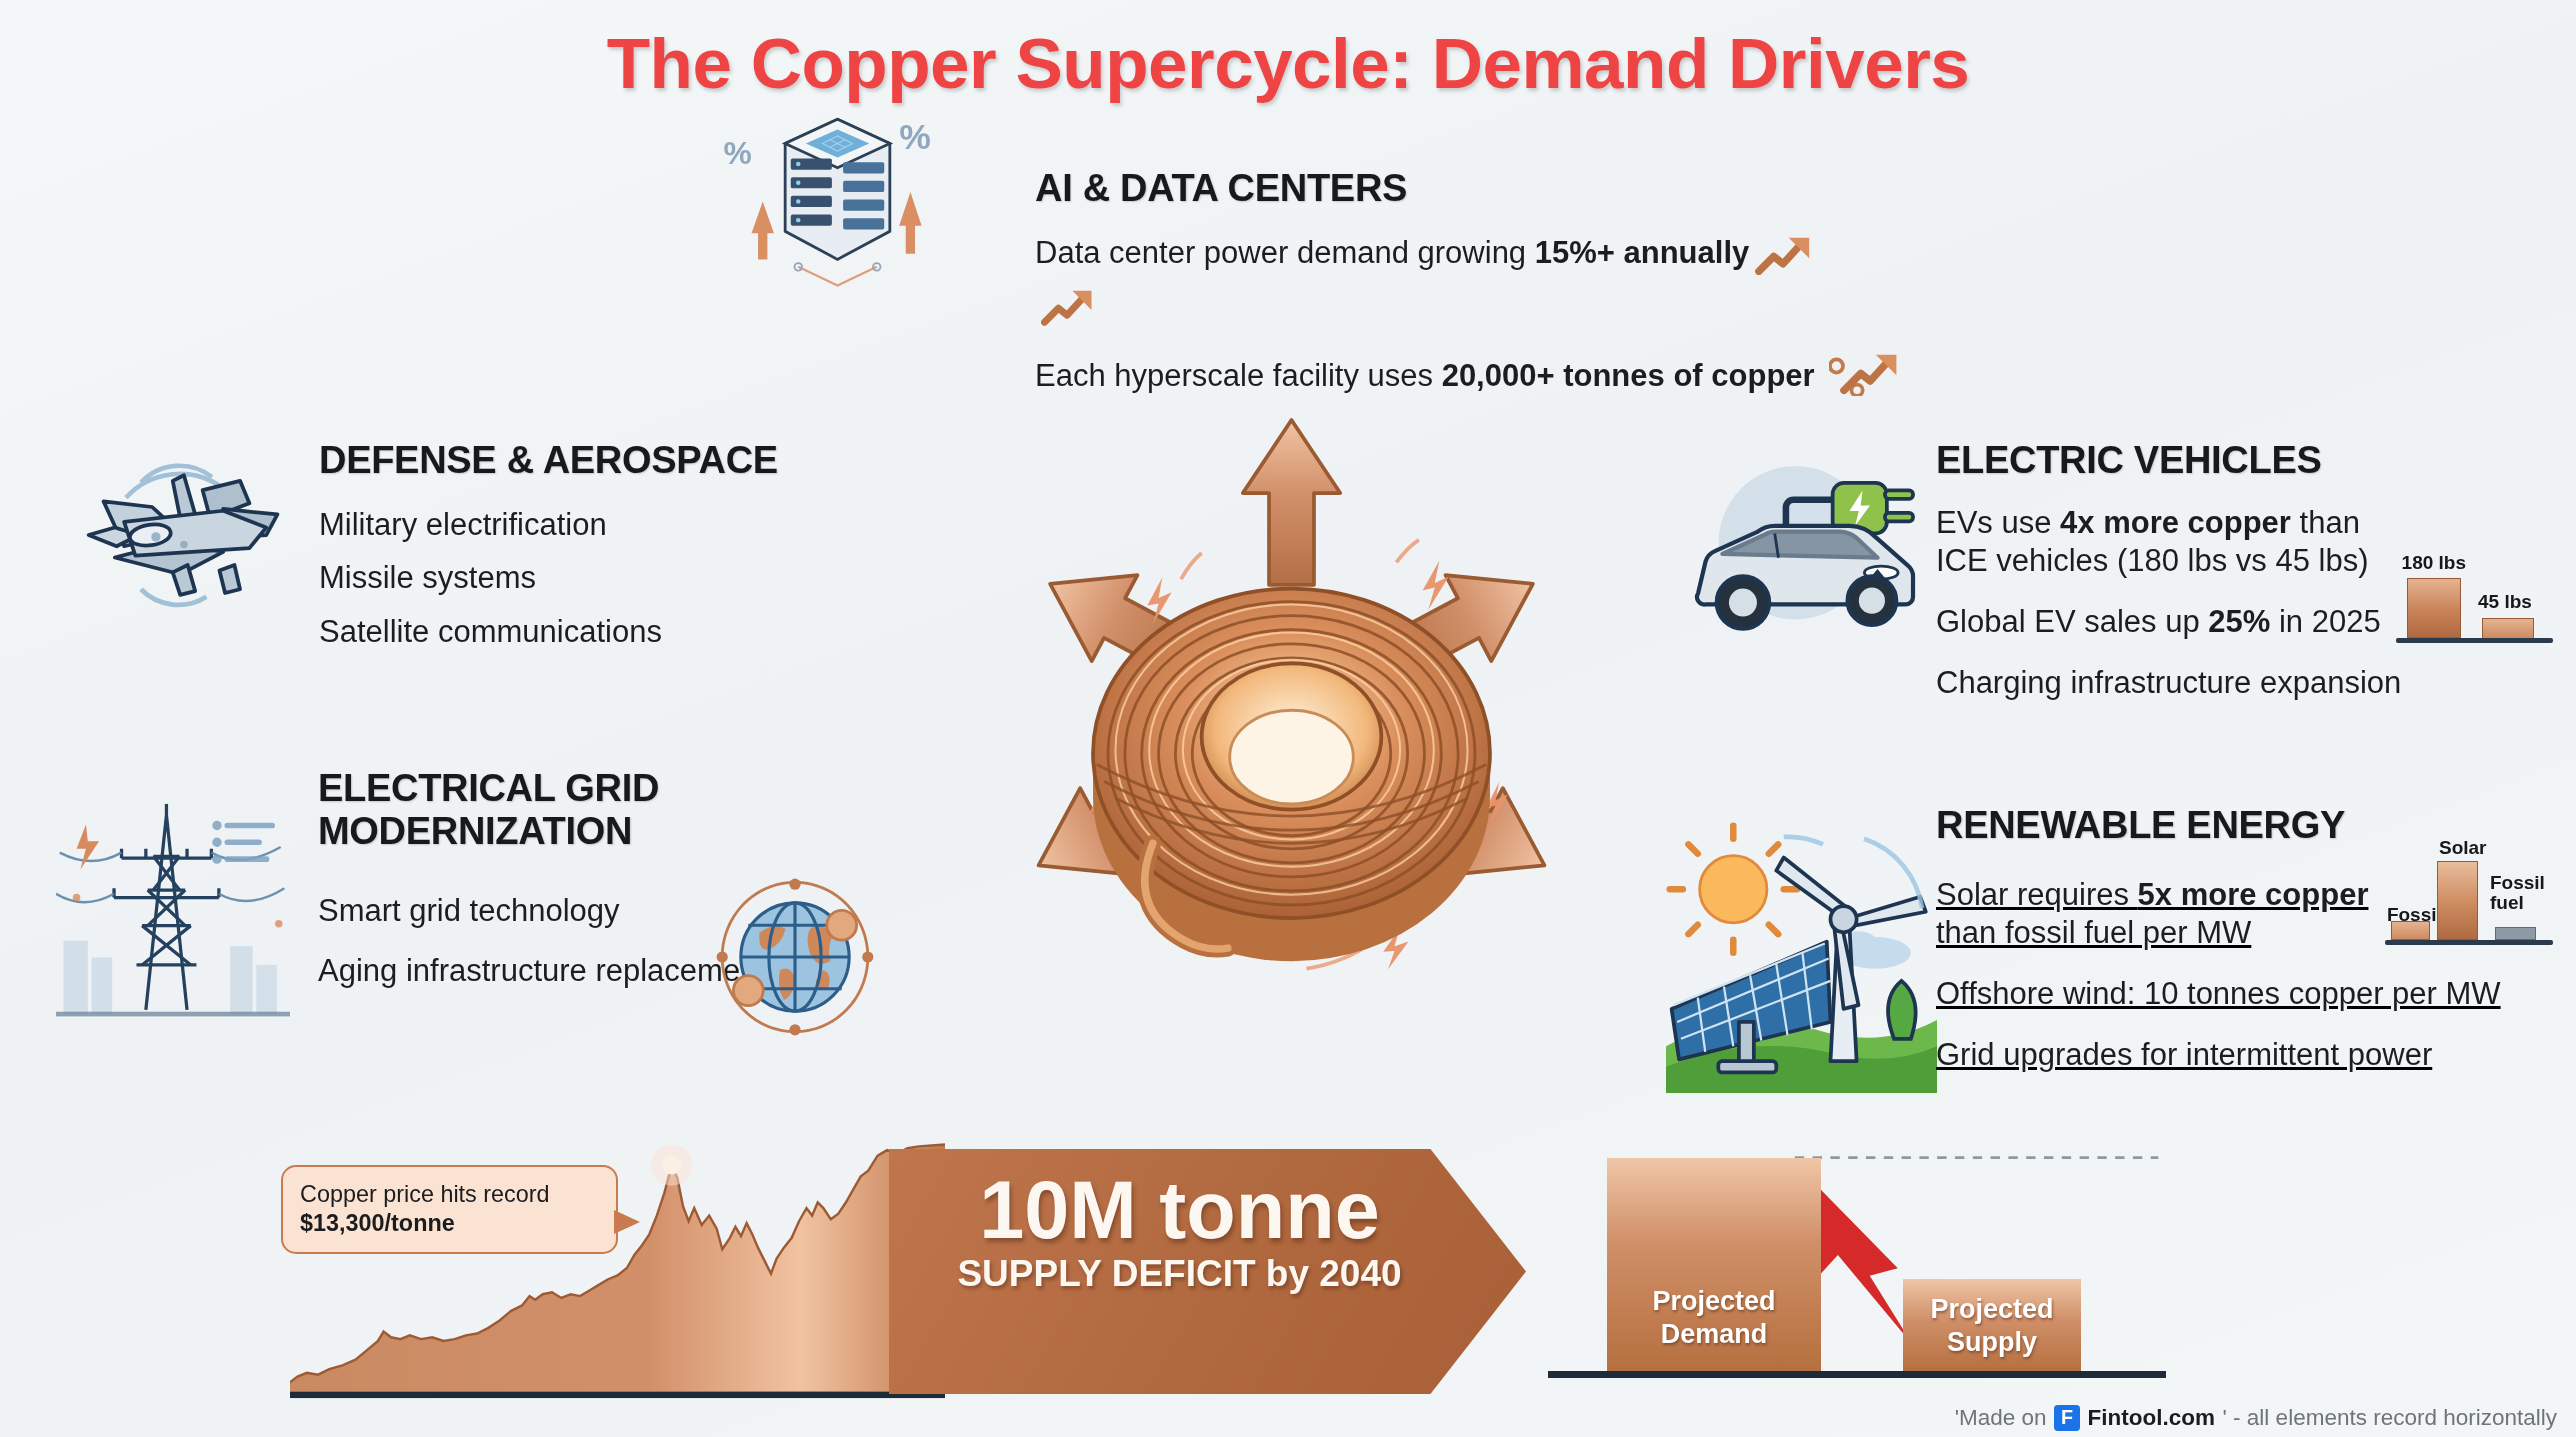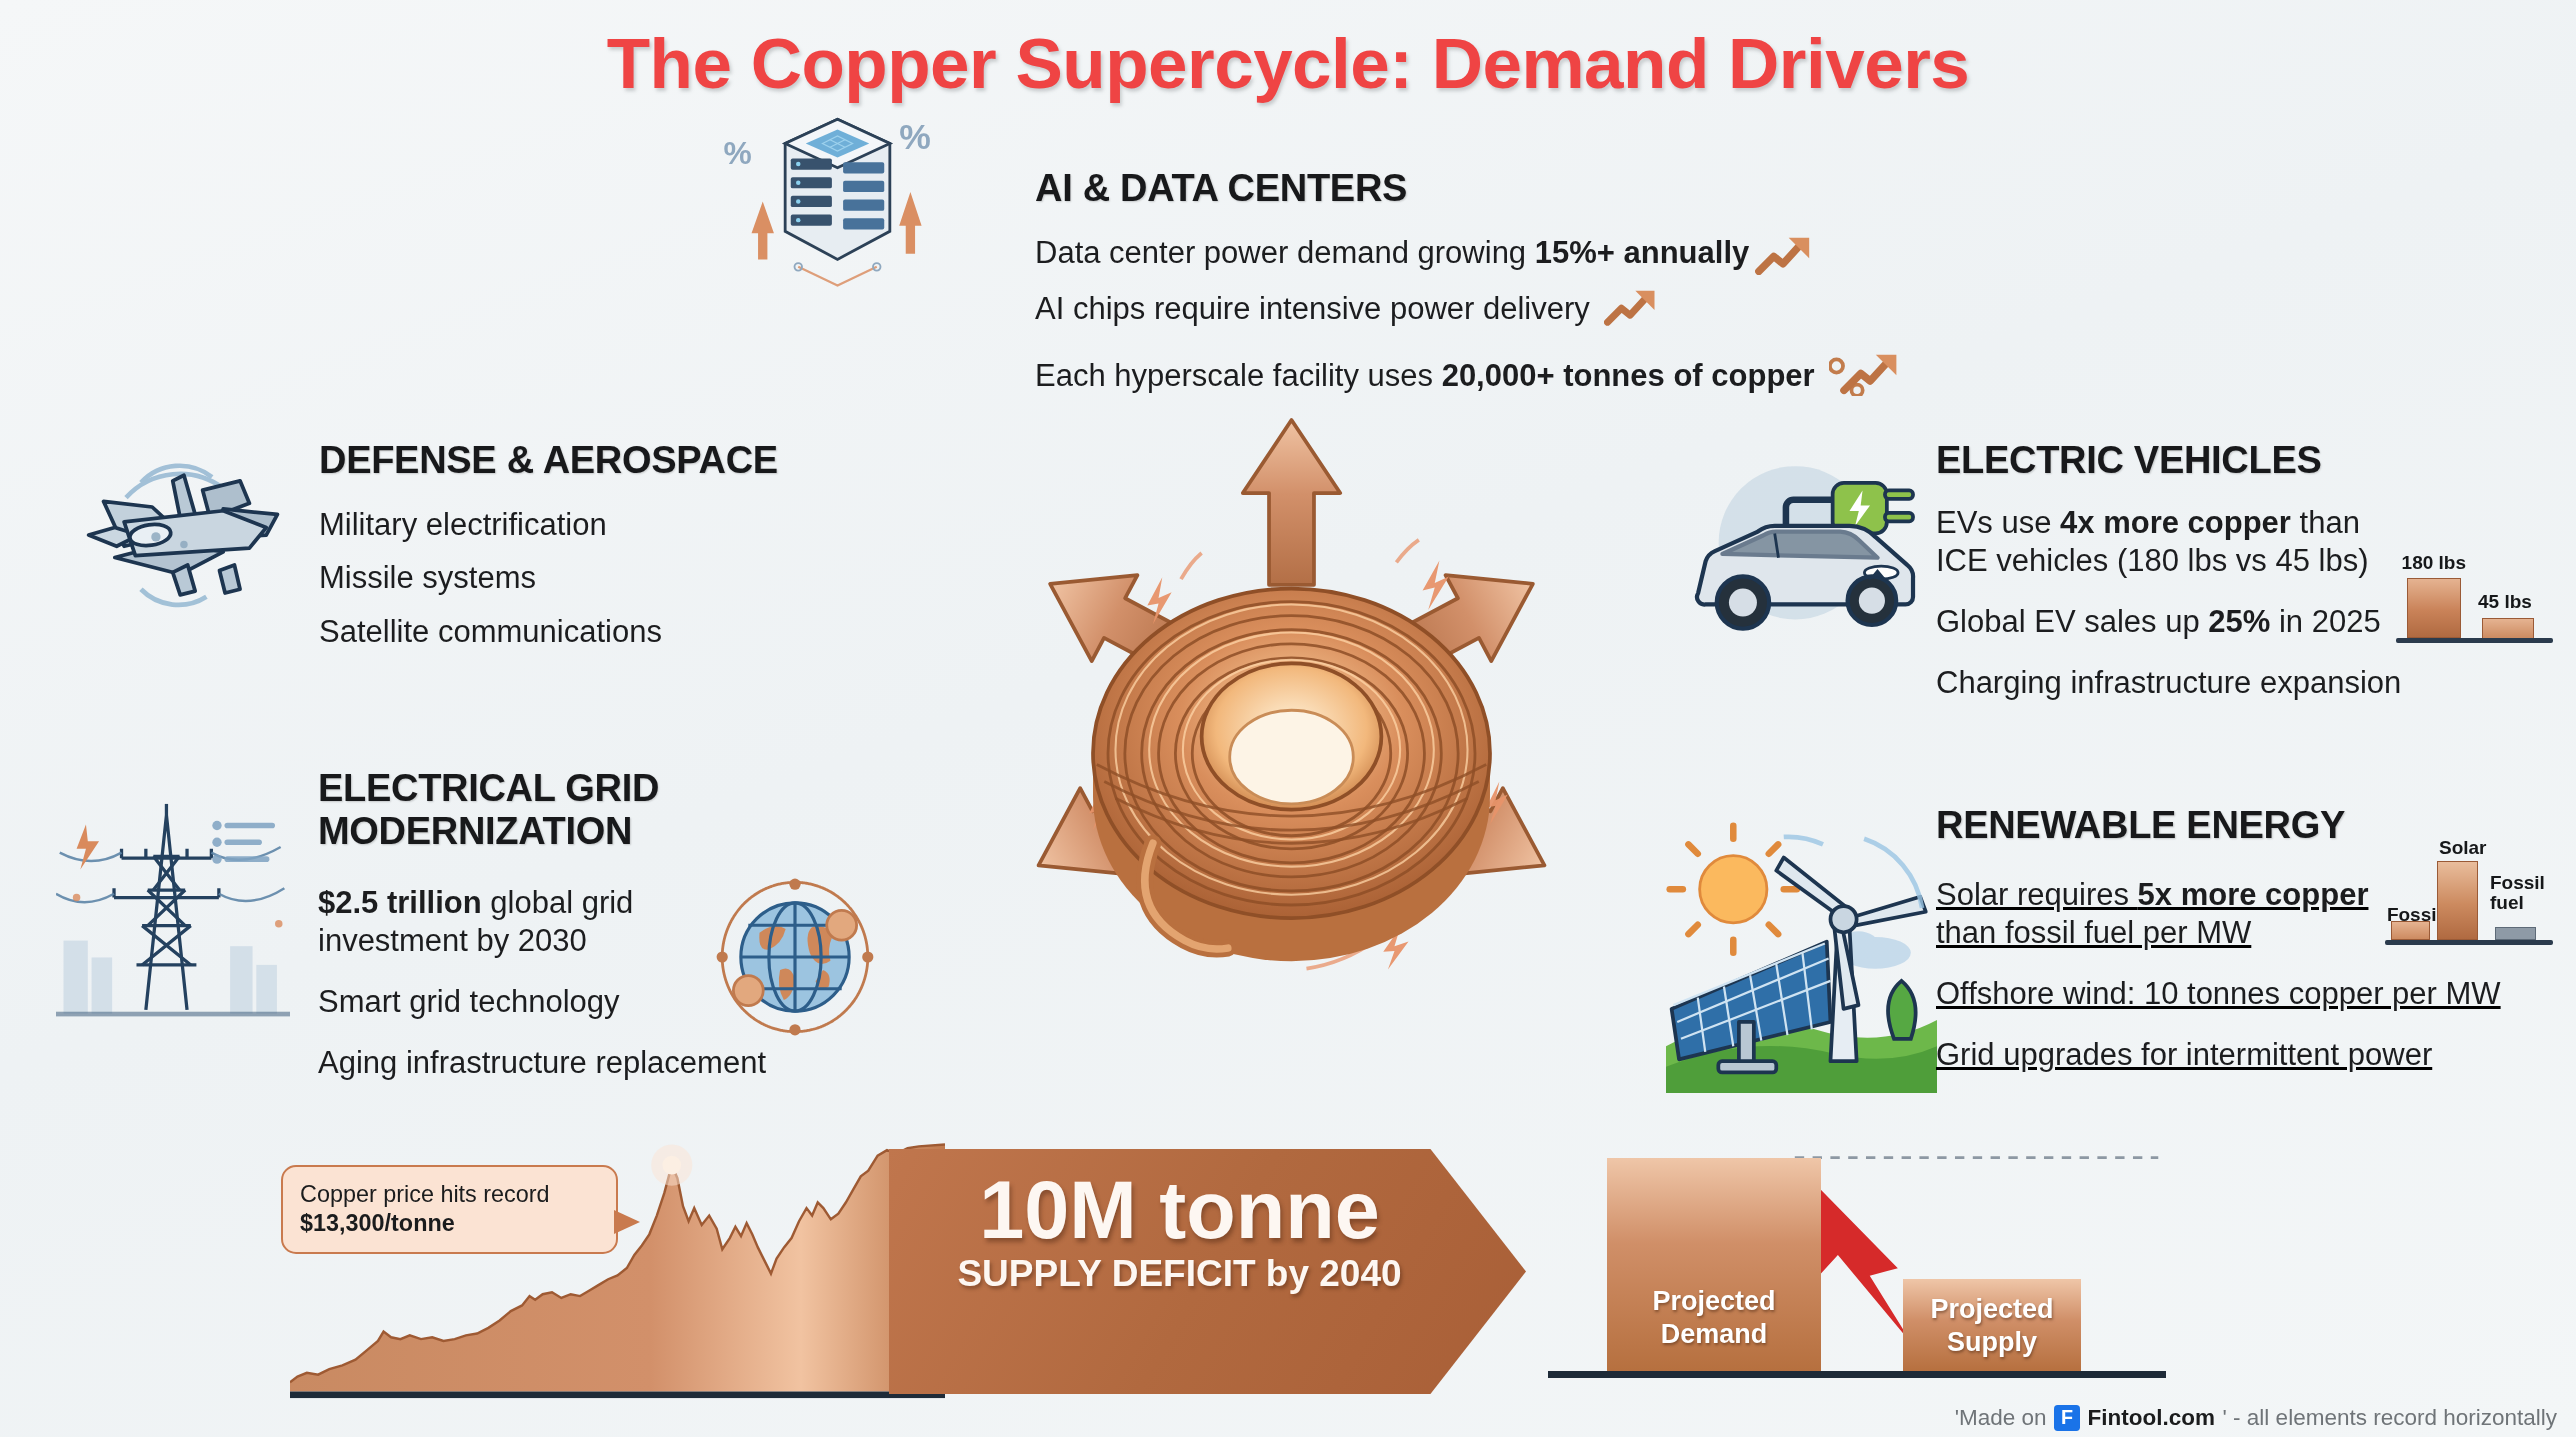--- a/index.html
+++ b/index.html
@@ -148,21 +148,20 @@
       <div class="sec-line">
         <span>Data center power demand growing </span><b>15%+ annually</b>
         <span class="abs" style="margin-left:5.6px; display:inline-block; vertical-align:middle;">
           <svg width="58" height="41" viewBox="0 0 62 44">
               <path d="M4 40 L20 24 L30 32 L50 10" stroke="#bd7344" stroke-width="8" fill="none" stroke-linejoin="round" stroke-linecap="round"></path>
               <path d="M36 4 L58 4 L58 26 Z" fill="#d98f5f"></path>
             </svg>
         </span>
       </div>
       <div class="sec-line">
-        <span>AI chips require intensive power delivery</span>
         <span style="margin-left:5.6px; display:inline-block; vertical-align:middle;">
           <svg width="54" height="39" viewBox="0 0 62 44">
               <path d="M4 40 L20 24 L30 32 L50 10" stroke="#bd7344" stroke-width="8" fill="none" stroke-linejoin="round" stroke-linecap="round"></path>
               <path d="M36 4 L58 4 L58 26 Z" fill="#d98f5f"></path>
             </svg>
         </span>
       </div>
       <div class="sec-line">
         <span>Each hyperscale facility uses </span><b>20,000+ tonnes of copper</b>
         <span style="margin-left:5.6px; display:inline-block; vertical-align:middle;">
@@ -308,23 +307,20 @@
             <circle cx="238" cy="132" r="4"></circle>
           </g>
         <rect x="0" y="226" width="250" height="5" fill="#3f5f7d" opacity=".55"></rect>
       </svg>
     </div>
 
     <div class="sec-head abs" style="left:262px; top:0;">ELECTRICAL GRID</div>
     <div class="sec-head abs" style="left:262px; top:43px;">MODERNIZATION</div>
 
     <div class="abs" style="left:262px; top:101px; width:374px;">
-      <div class="sec-line wrap">
-        <b>$2.5 trillion</b><span> global grid investment by 2030</span>
-      </div>
       <div class="sec-line" style="margin-top:22.5px;">Smart grid technology</div>
       <div class="sec-line" style="margin-top:22.5px;">Aging infrastructure replacement</div>
     </div>
 
     <div class="abs" style="left:655px; top:105px;">
       <svg width="168" height="168" viewBox="0 0 180 180">
         <g fill="none" stroke="#c07a4e" stroke-width="3" stroke-dasharray="1 0">
           <ellipse cx="90" cy="90" rx="78" ry="80"></ellipse>
         </g>
         <circle cx="90" cy="90" r="58" fill="#9cc4e0"></circle>

